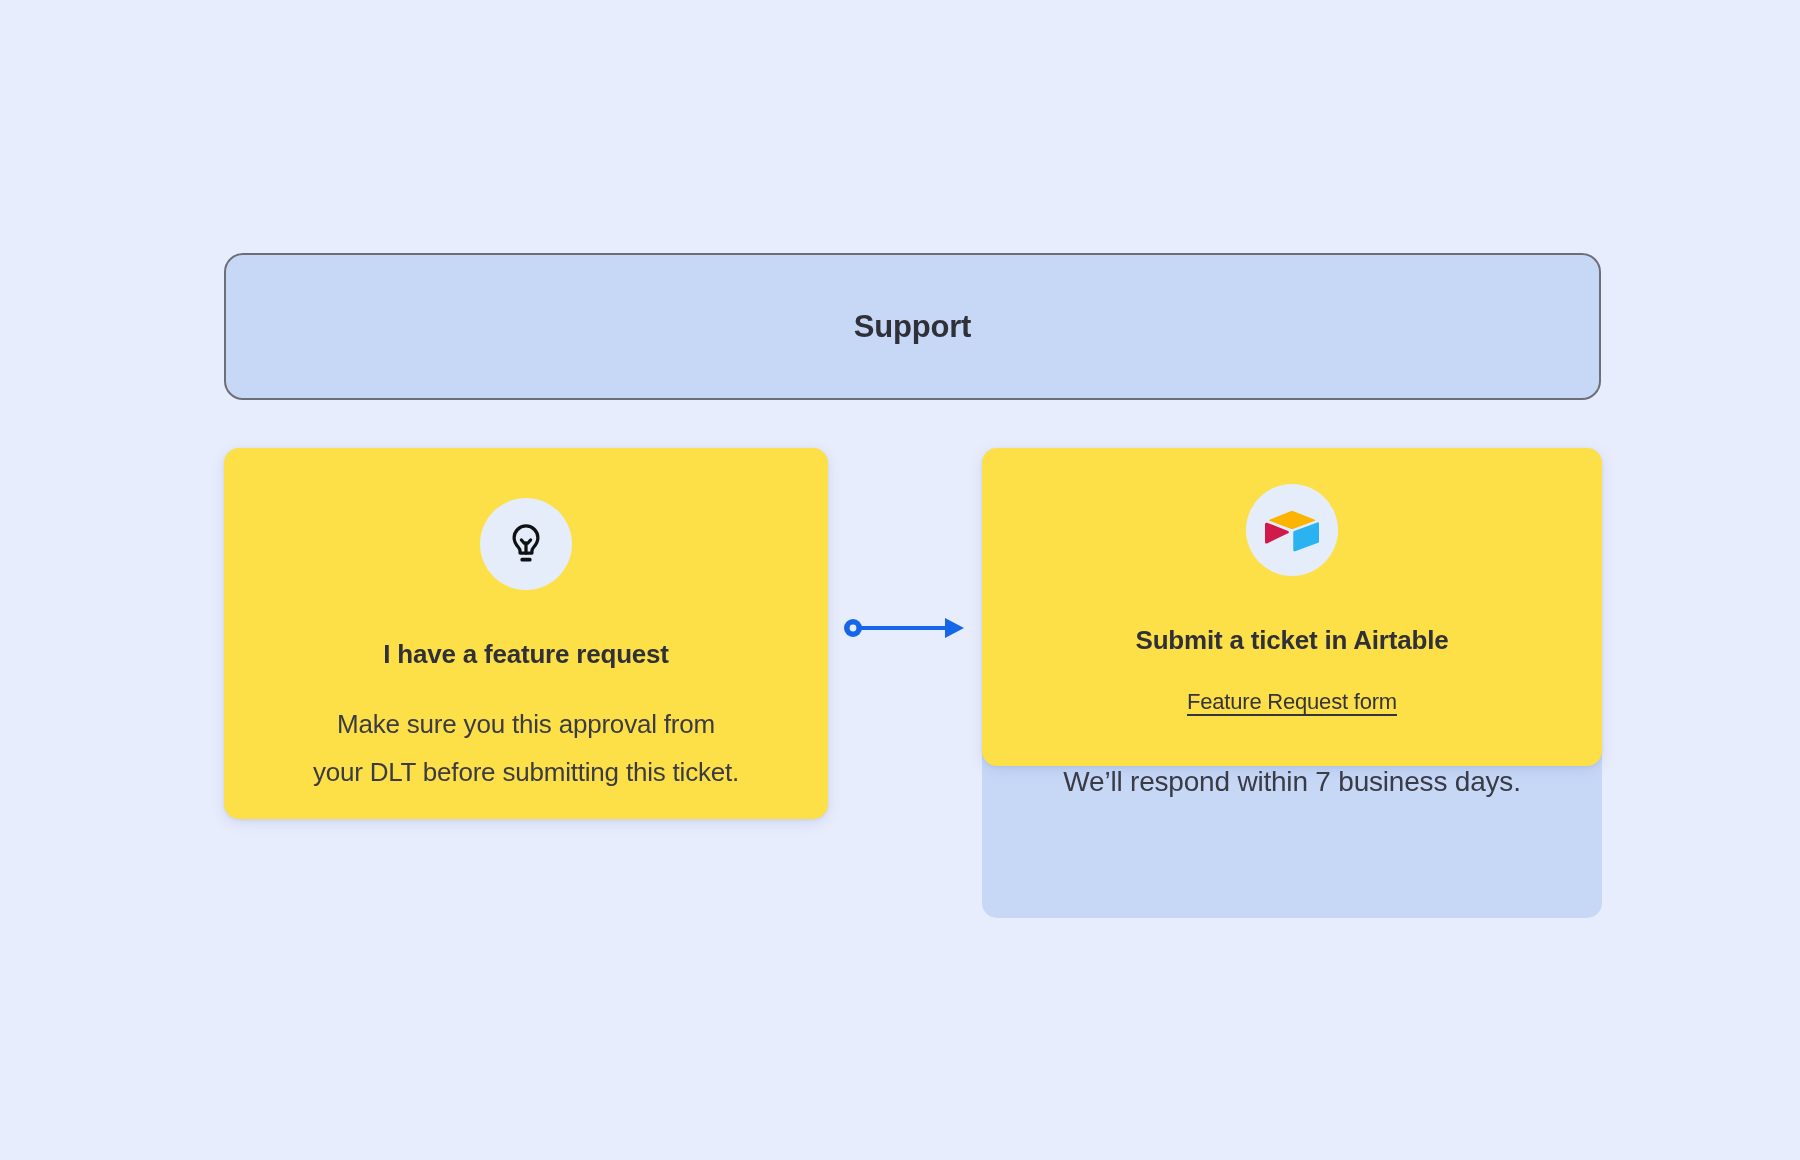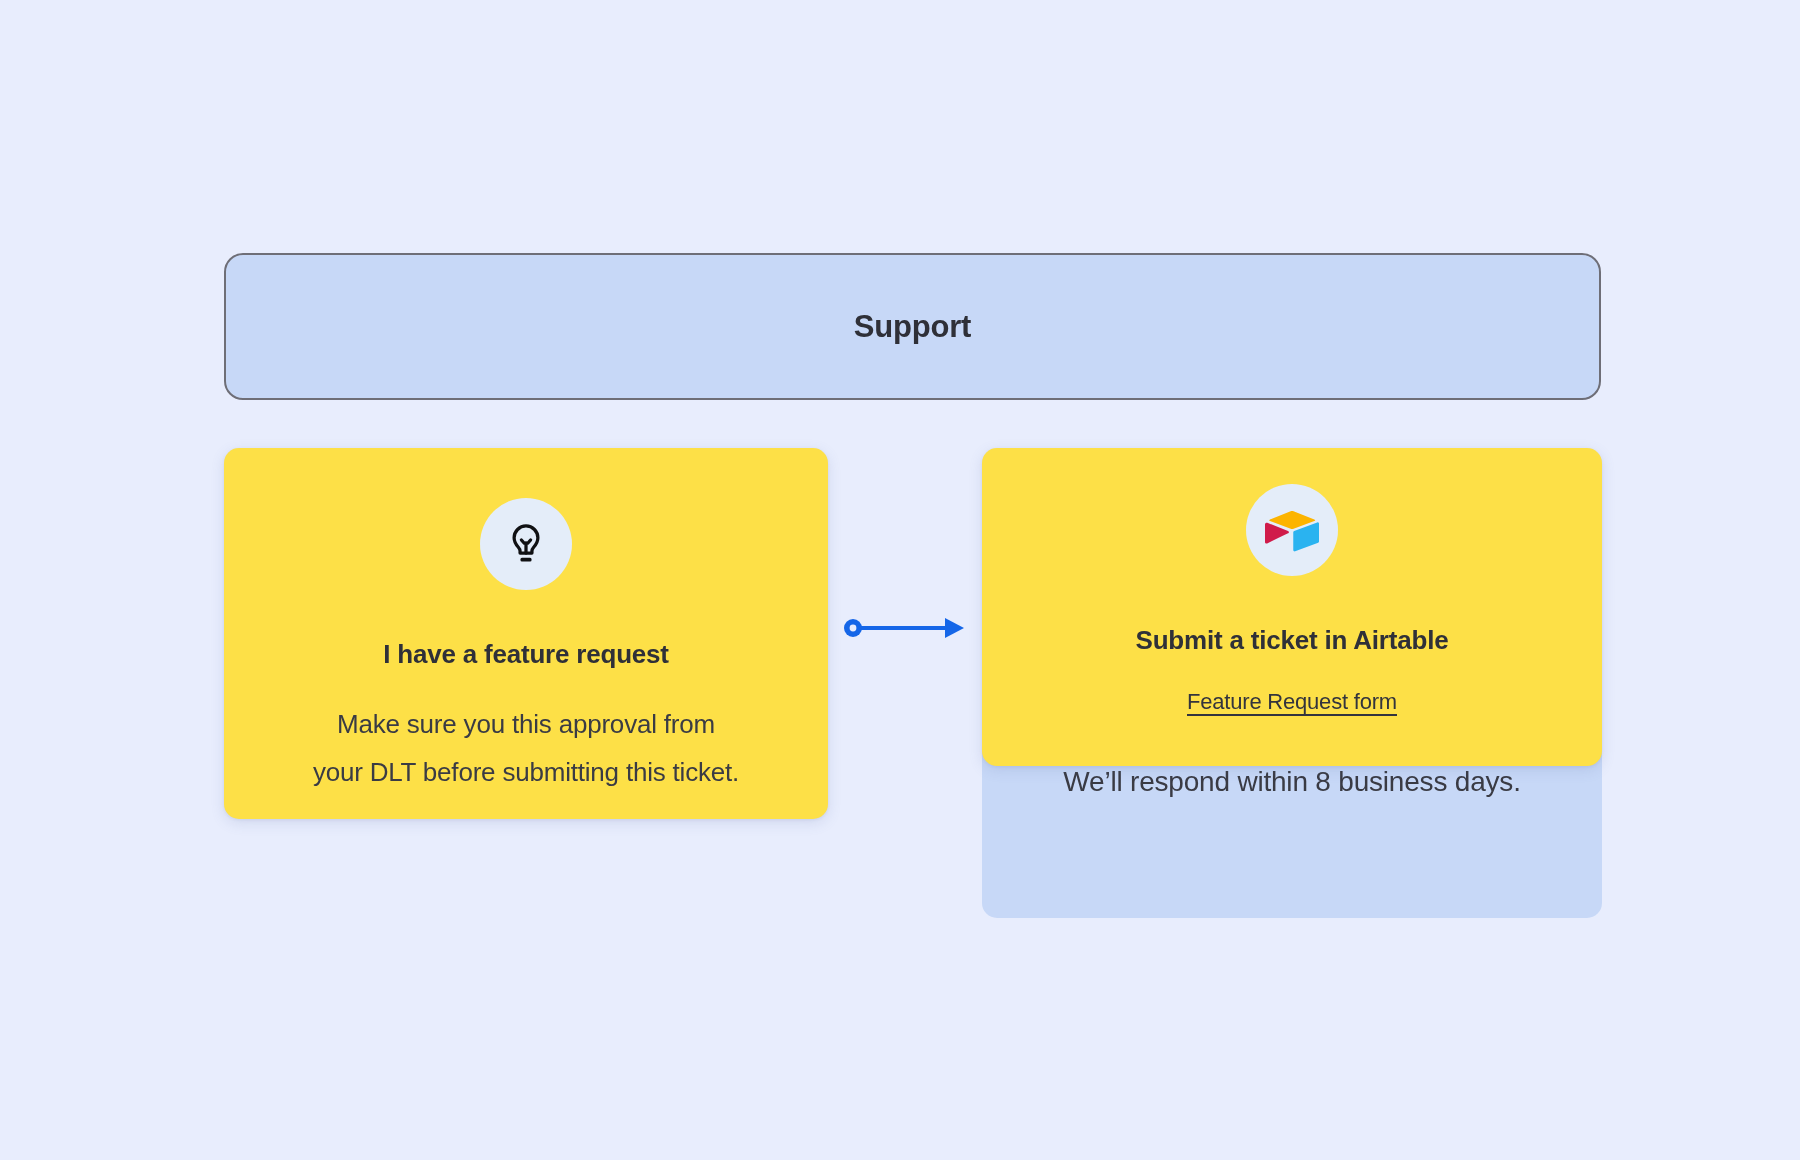--- a/index.html
+++ b/index.html
@@ -149,21 +149,21 @@
 </head>
 <body>
 
 <div class="canvas">
 
   <div class="header-panel">
     <div class="header-title">Support</div>
   </div>
 
   <div class="footer-panel">
-    <div class="footer-text">We’ll respond within 8 business days.</div>
+    <div class="footer-text">We’ll respond within 7 business days.</div>
   </div>
 
   <div class="card card-left">
     <div class="icon-circle">
       <svg width="46" height="46" viewBox="0 0 24 24">
         <path d="M12 2.6c-3.5 0-6.2 2.8-6.2 6.2 0 2.1 1.1 3.7 2.2 4.9 .6 .7 .9 1.2 .9 1.9v1.1h6.2v-1.1c0-.7 .3-1.2 .9-1.9 1.1-1.2 2.2-2.8 2.2-4.9 0-3.4-2.7-6.2-6.2-6.2z" fill="none" stroke="#101114" stroke-width="1.7" stroke-linejoin="round"></path>
         <path d="M9.6 9.9 11.1 11.6 12 11.6 12.9 11.6 14.4 9.9" fill="none" stroke="#101114" stroke-width="1.7" stroke-linecap="round" stroke-linejoin="round"></path>
         <path d="M12 11.6 12 16.7" fill="none" stroke="#101114" stroke-width="1.7" stroke-linecap="round"></path>
         <rect x="9.1" y="19.2" width="5.8" height="1.9" rx="0.8" fill="#101114"></rect>
       </svg>

